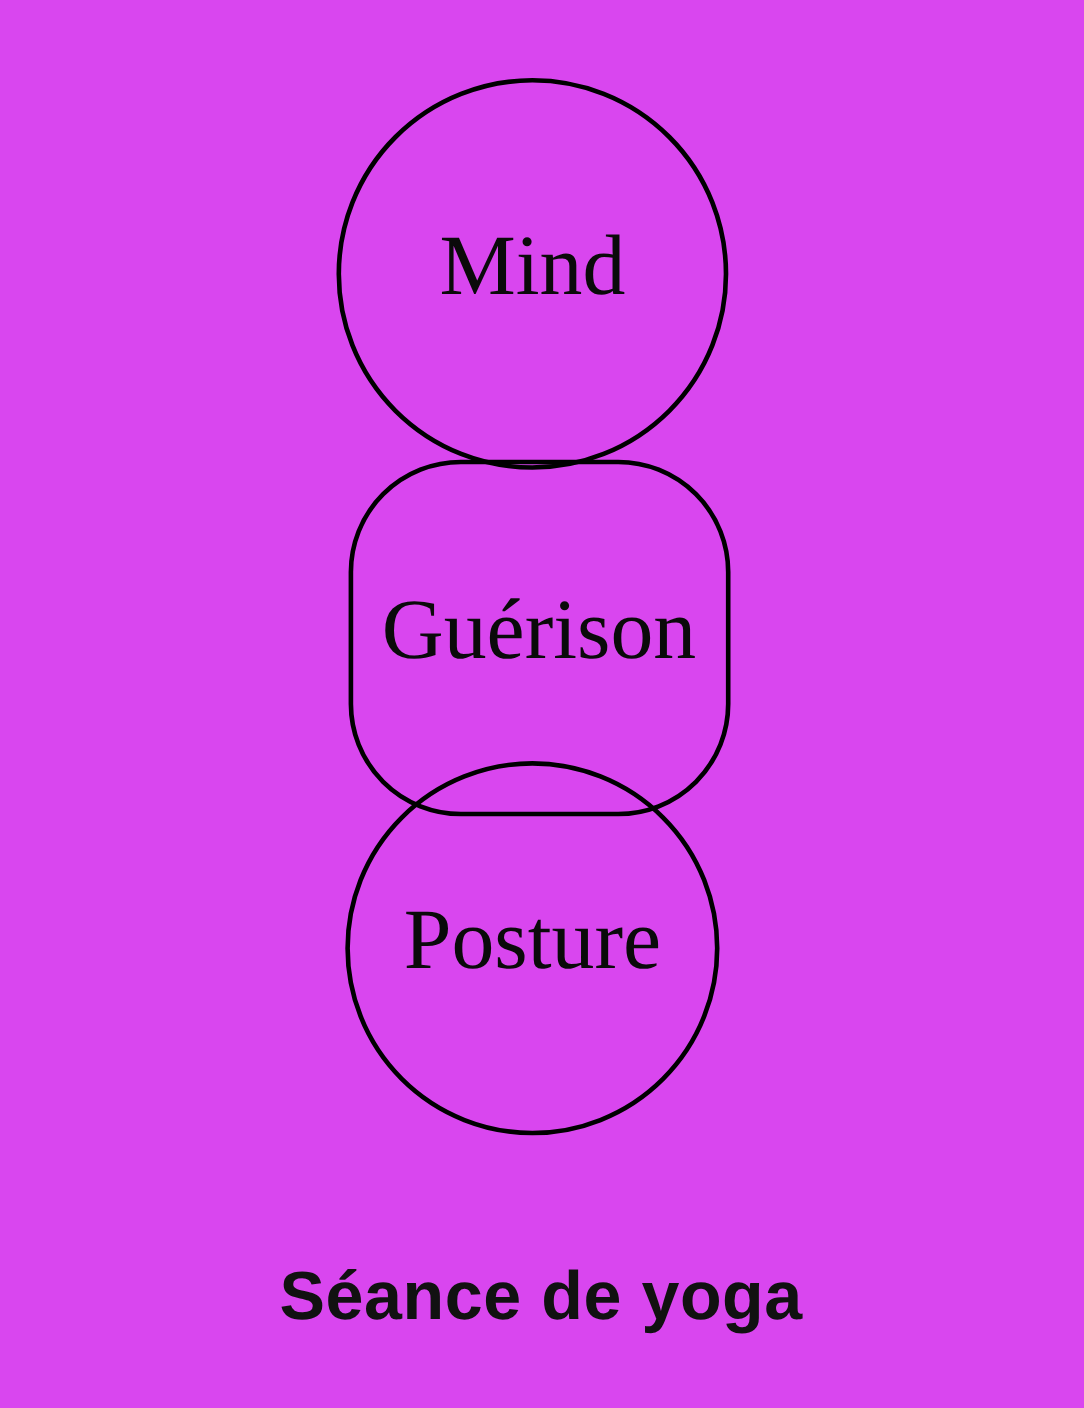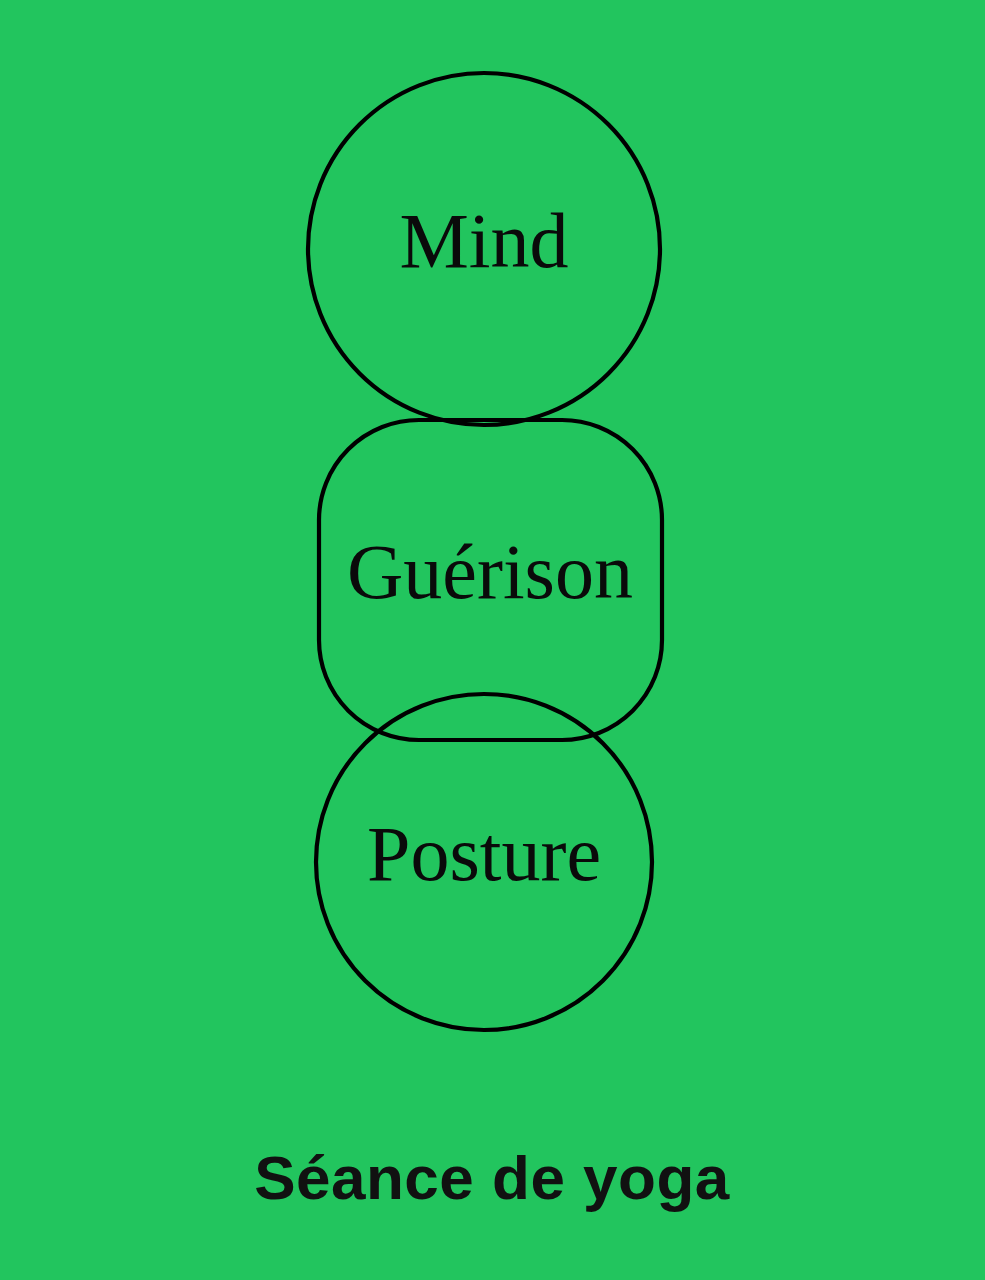--- a/index.html
+++ b/index.html
@@ -45,21 +45,21 @@
     font-weight: bold;
     font-size: 62px;
     letter-spacing: 0.5px;
     text-anchor: middle;
     dominant-baseline: middle;
   }
 </style>
 </head>
 <body>
 
-<div id="poster" style="background: #22c55e;">
+<div id="poster" style="background: #d946ef;">
 
   <svg id="venn-svg" viewBox="0 0 985 1280" xmlns="http://www.w3.org/2000/svg">
 
     <circle class="shape-outline" cx="484" cy="249" r="176" style="stroke: rgb(0, 0, 0);"></circle>
 
     <rect class="shape-outline" x="319" y="420" width="343" height="320" rx="100" ry="100" style="stroke: rgb(0, 0, 0);"></rect>
 
     <circle class="shape-outline" cx="484" cy="862" r="168" style="stroke: rgb(0, 0, 0);"></circle>
 
     <text class="shape-label label-mind" x="484" y="249" style="fill: rgb(10, 10, 10);">Mind</text>

